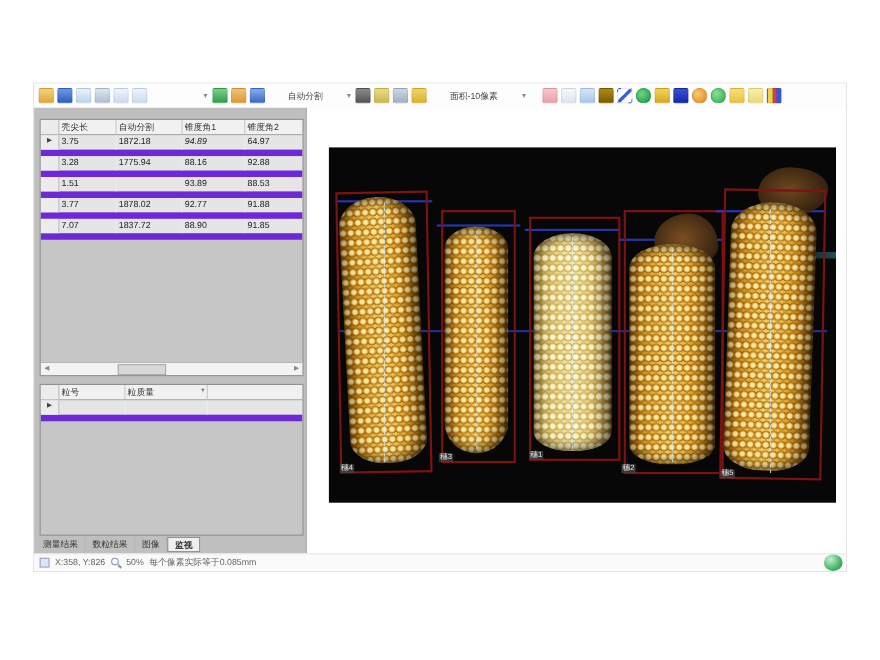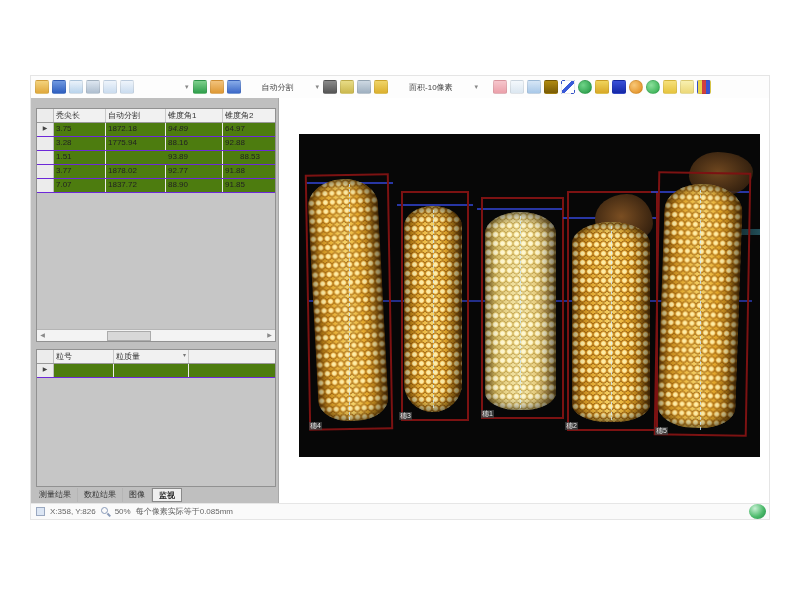--- a/index.html
+++ b/index.html
@@ -17,21 +17,21 @@
   .tb-label{font-size:8px;color:#444;white-space:nowrap;margin:0 18px;flex:0 0 auto}
   
   .left-panel{position:absolute;left:0;top:22px;width:247px;bottom:15px;background:#bfbfbf;
               border-right:1px solid #a8a8a8}
   .grid-box{position:absolute;left:5px;background:#c6c6c6;border:1px solid #919191;overflow:hidden}
   .grid1{top:10px;width:238px;height:232px}
   .grid2{top:251px;width:238px;height:136px}
   .g-header{display:flex;height:13px;background:#f1f1f1;border-bottom:1px solid #9a9a9a}
   .hcell{border-right:1px solid #c9c9c9;padding:1px 2px;overflow:hidden;white-space:nowrap;color:#333}
   .hcell.filler{background:transparent;border-right:none}
-  .g-row{display:flex;height:13px;background:#4d7c0f;border-bottom:1px solid #6d28d9}
+  .g-row{display:flex;height:13px;background:#e5e5e5;border-bottom:6px solid #6d28d9}
   .cell{border-right:1px solid #ececec;padding:1px 2px;overflow:hidden;white-space:nowrap;color:#222}
   .cell.filler{background:transparent;border-right:none}
   .selcell{background:#ececec;border-right:1px solid #bdbdbd;text-align:center;color:#444;
            font-size:6px;line-height:11px;padding:0}
   .hscroll{position:absolute;left:0;right:0;bottom:0;height:11px;background:#f3f3f3;border-top:1px solid #b5b5b5}
   .scroll-arrow{position:absolute;top:0;width:11px;height:10px;font-size:6px;line-height:10px;
                 text-align:center;color:#8a8a8a}
   .scroll-arrow.left{left:0}.scroll-arrow.right{right:0}
   .scroll-thumb{position:absolute;left:70px;top:1px;width:42px;height:8px;background:#d8d8d8;border:1px solid #ababab}
   .dd-arrow{float:right;color:#777;font-size:6px}
@@ -158,21 +158,21 @@
             <div class="cell" style="flex: 0 0 47px;">3.28</div>
             <div class="cell" style="flex: 0 0 55px;">1775.94</div>
             <div class="cell" style="flex: 0 0 52px;">88.16</div>
             <div class="cell" style="flex: 0 0 50px;">92.88</div>
           </div>
           <div class="g-row">
             <div class="cell selcell" style="flex: 0 0 16px;"></div>
             <div class="cell" style="flex: 0 0 47px;">1.51</div>
             <div class="cell" style="flex: 0 0 55px; margin-top: 24px;">1434.78</div>
             <div class="cell" style="flex: 0 0 52px;">93.89</div>
-            <div class="cell" style="flex: 0 0 50px; text-align: center;">88.53</div>
+            <div class="cell" style="flex: 0 0 50px;">88.53</div>
           </div>
           <div class="g-row">
             <div class="cell selcell" style="flex: 0 0 16px;"></div>
             <div class="cell" style="flex: 0 0 47px;">3.77</div>
             <div class="cell" style="flex: 0 0 55px;">1878.02</div>
             <div class="cell" style="flex: 0 0 52px;">92.77</div>
             <div class="cell" style="flex: 0 0 50px;">91.88</div>
           </div>
           <div class="g-row">
             <div class="cell selcell" style="flex: 0 0 16px;"></div>

